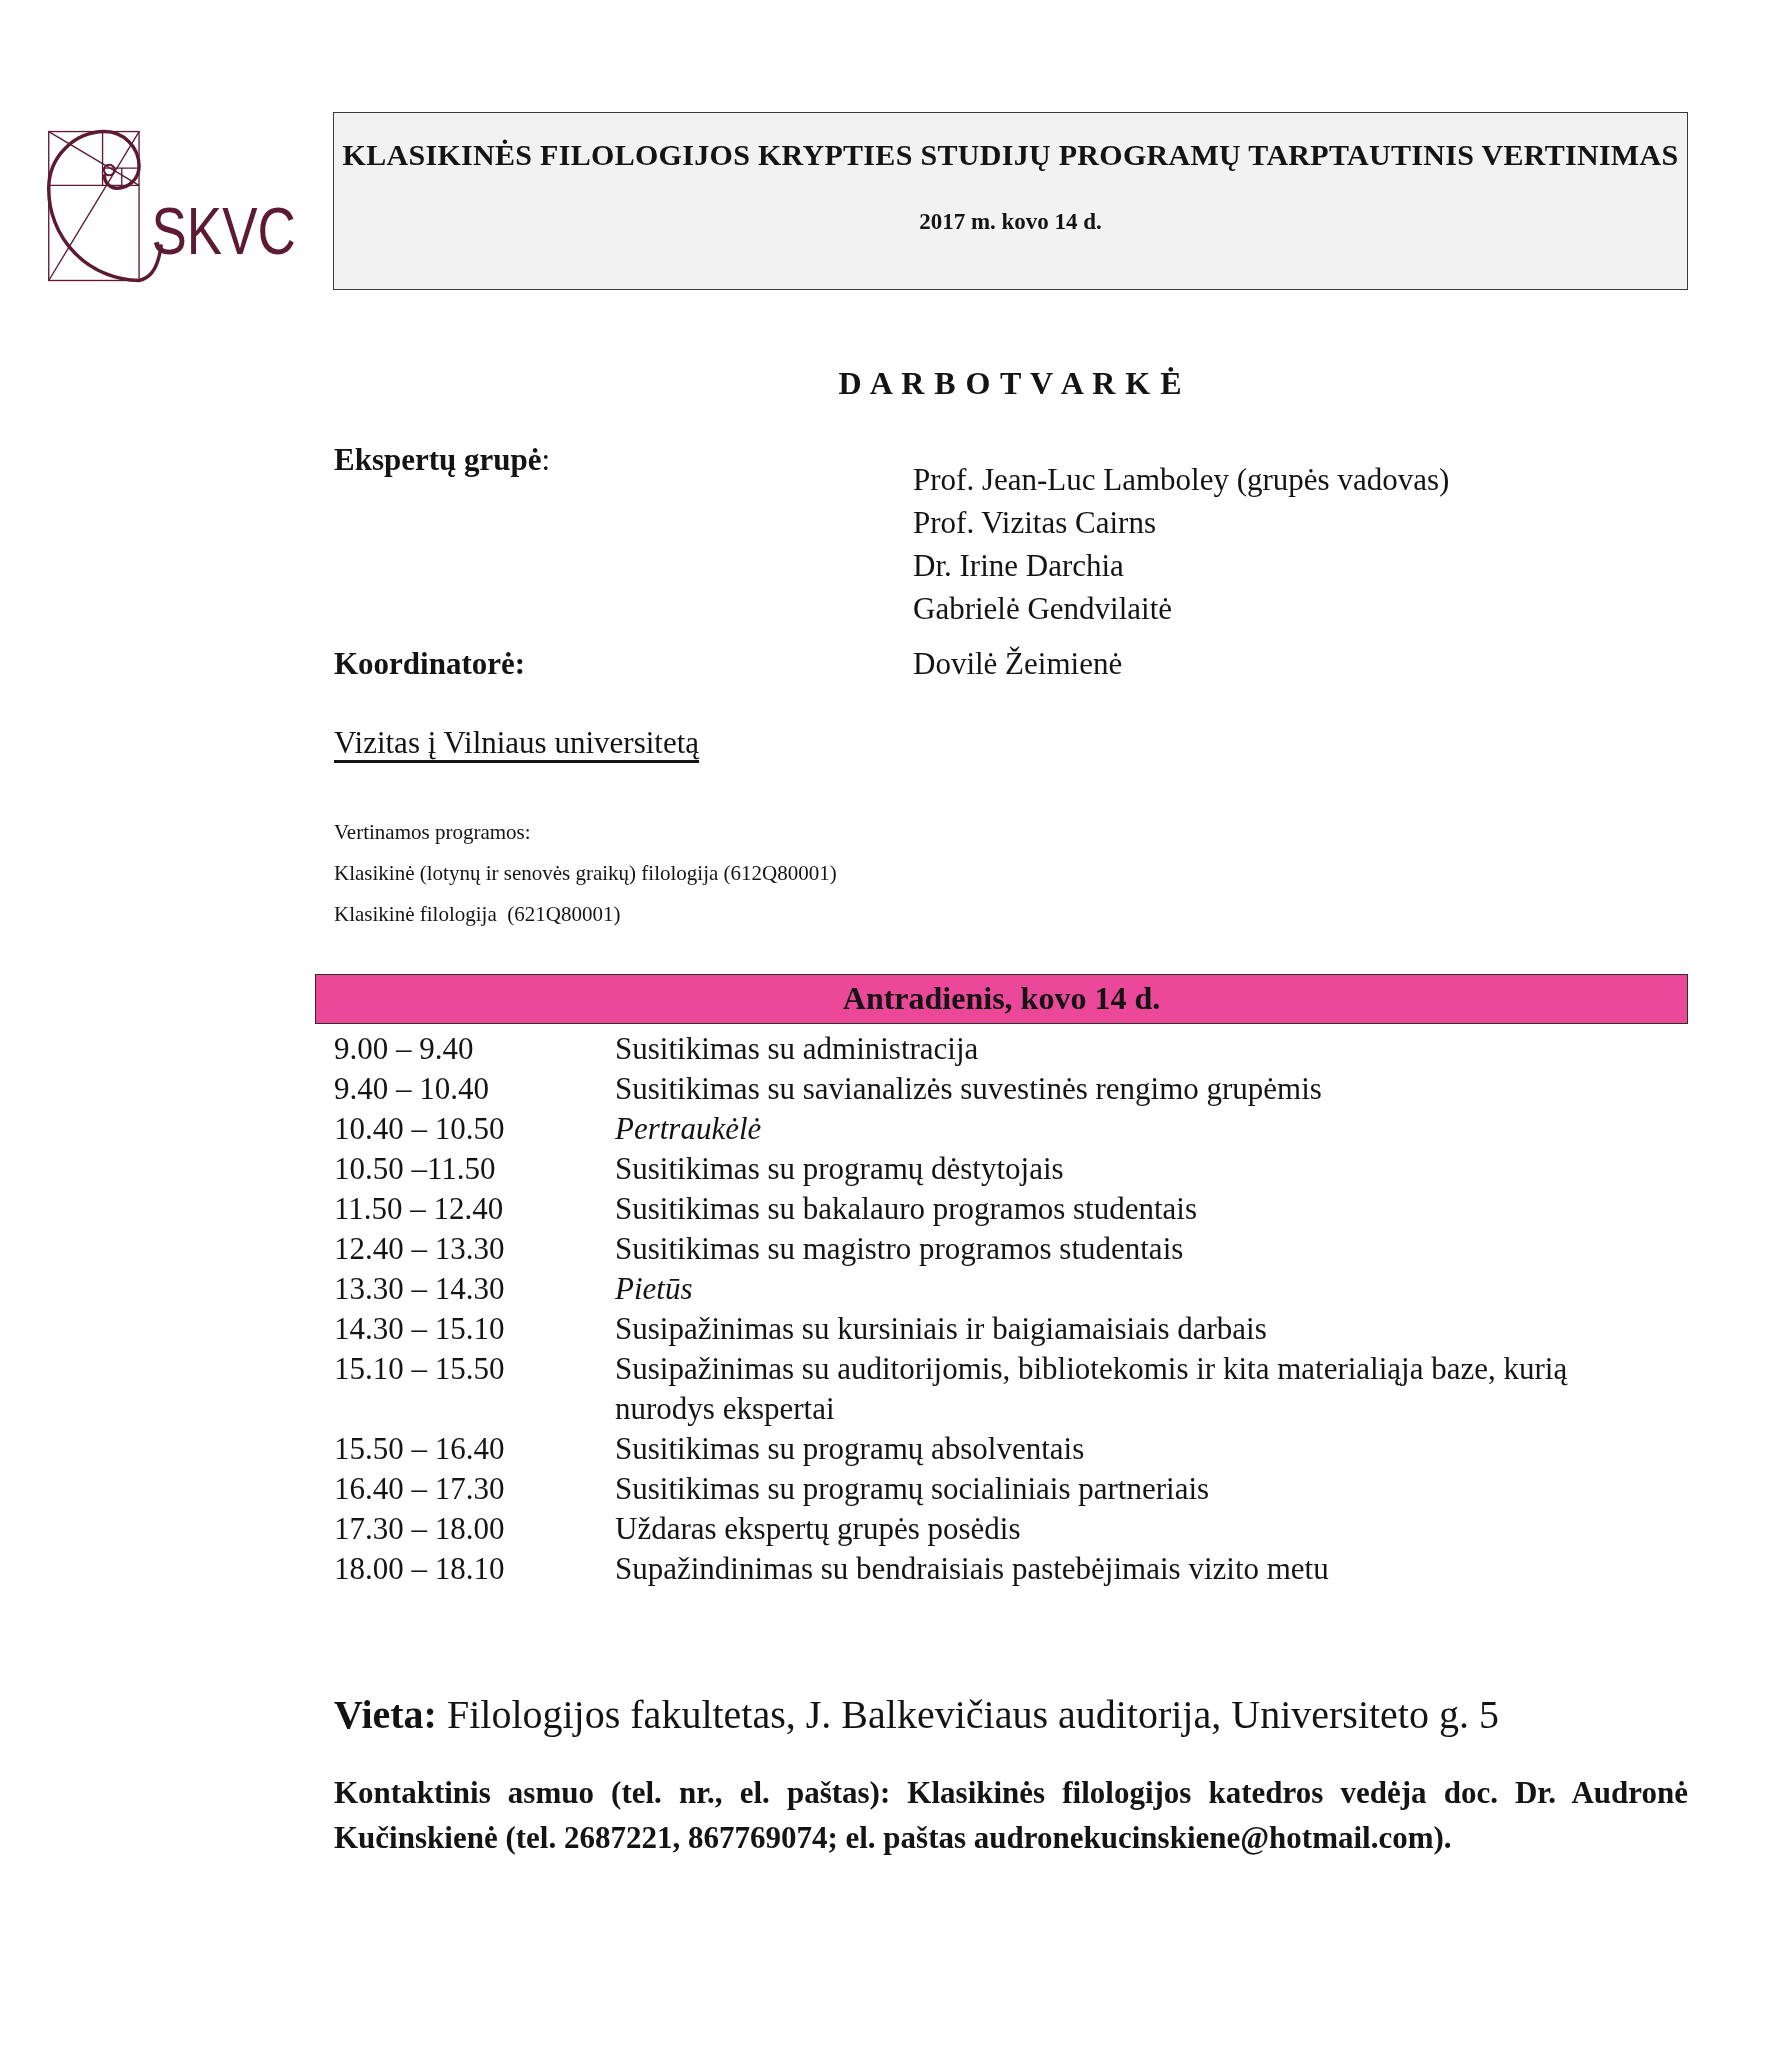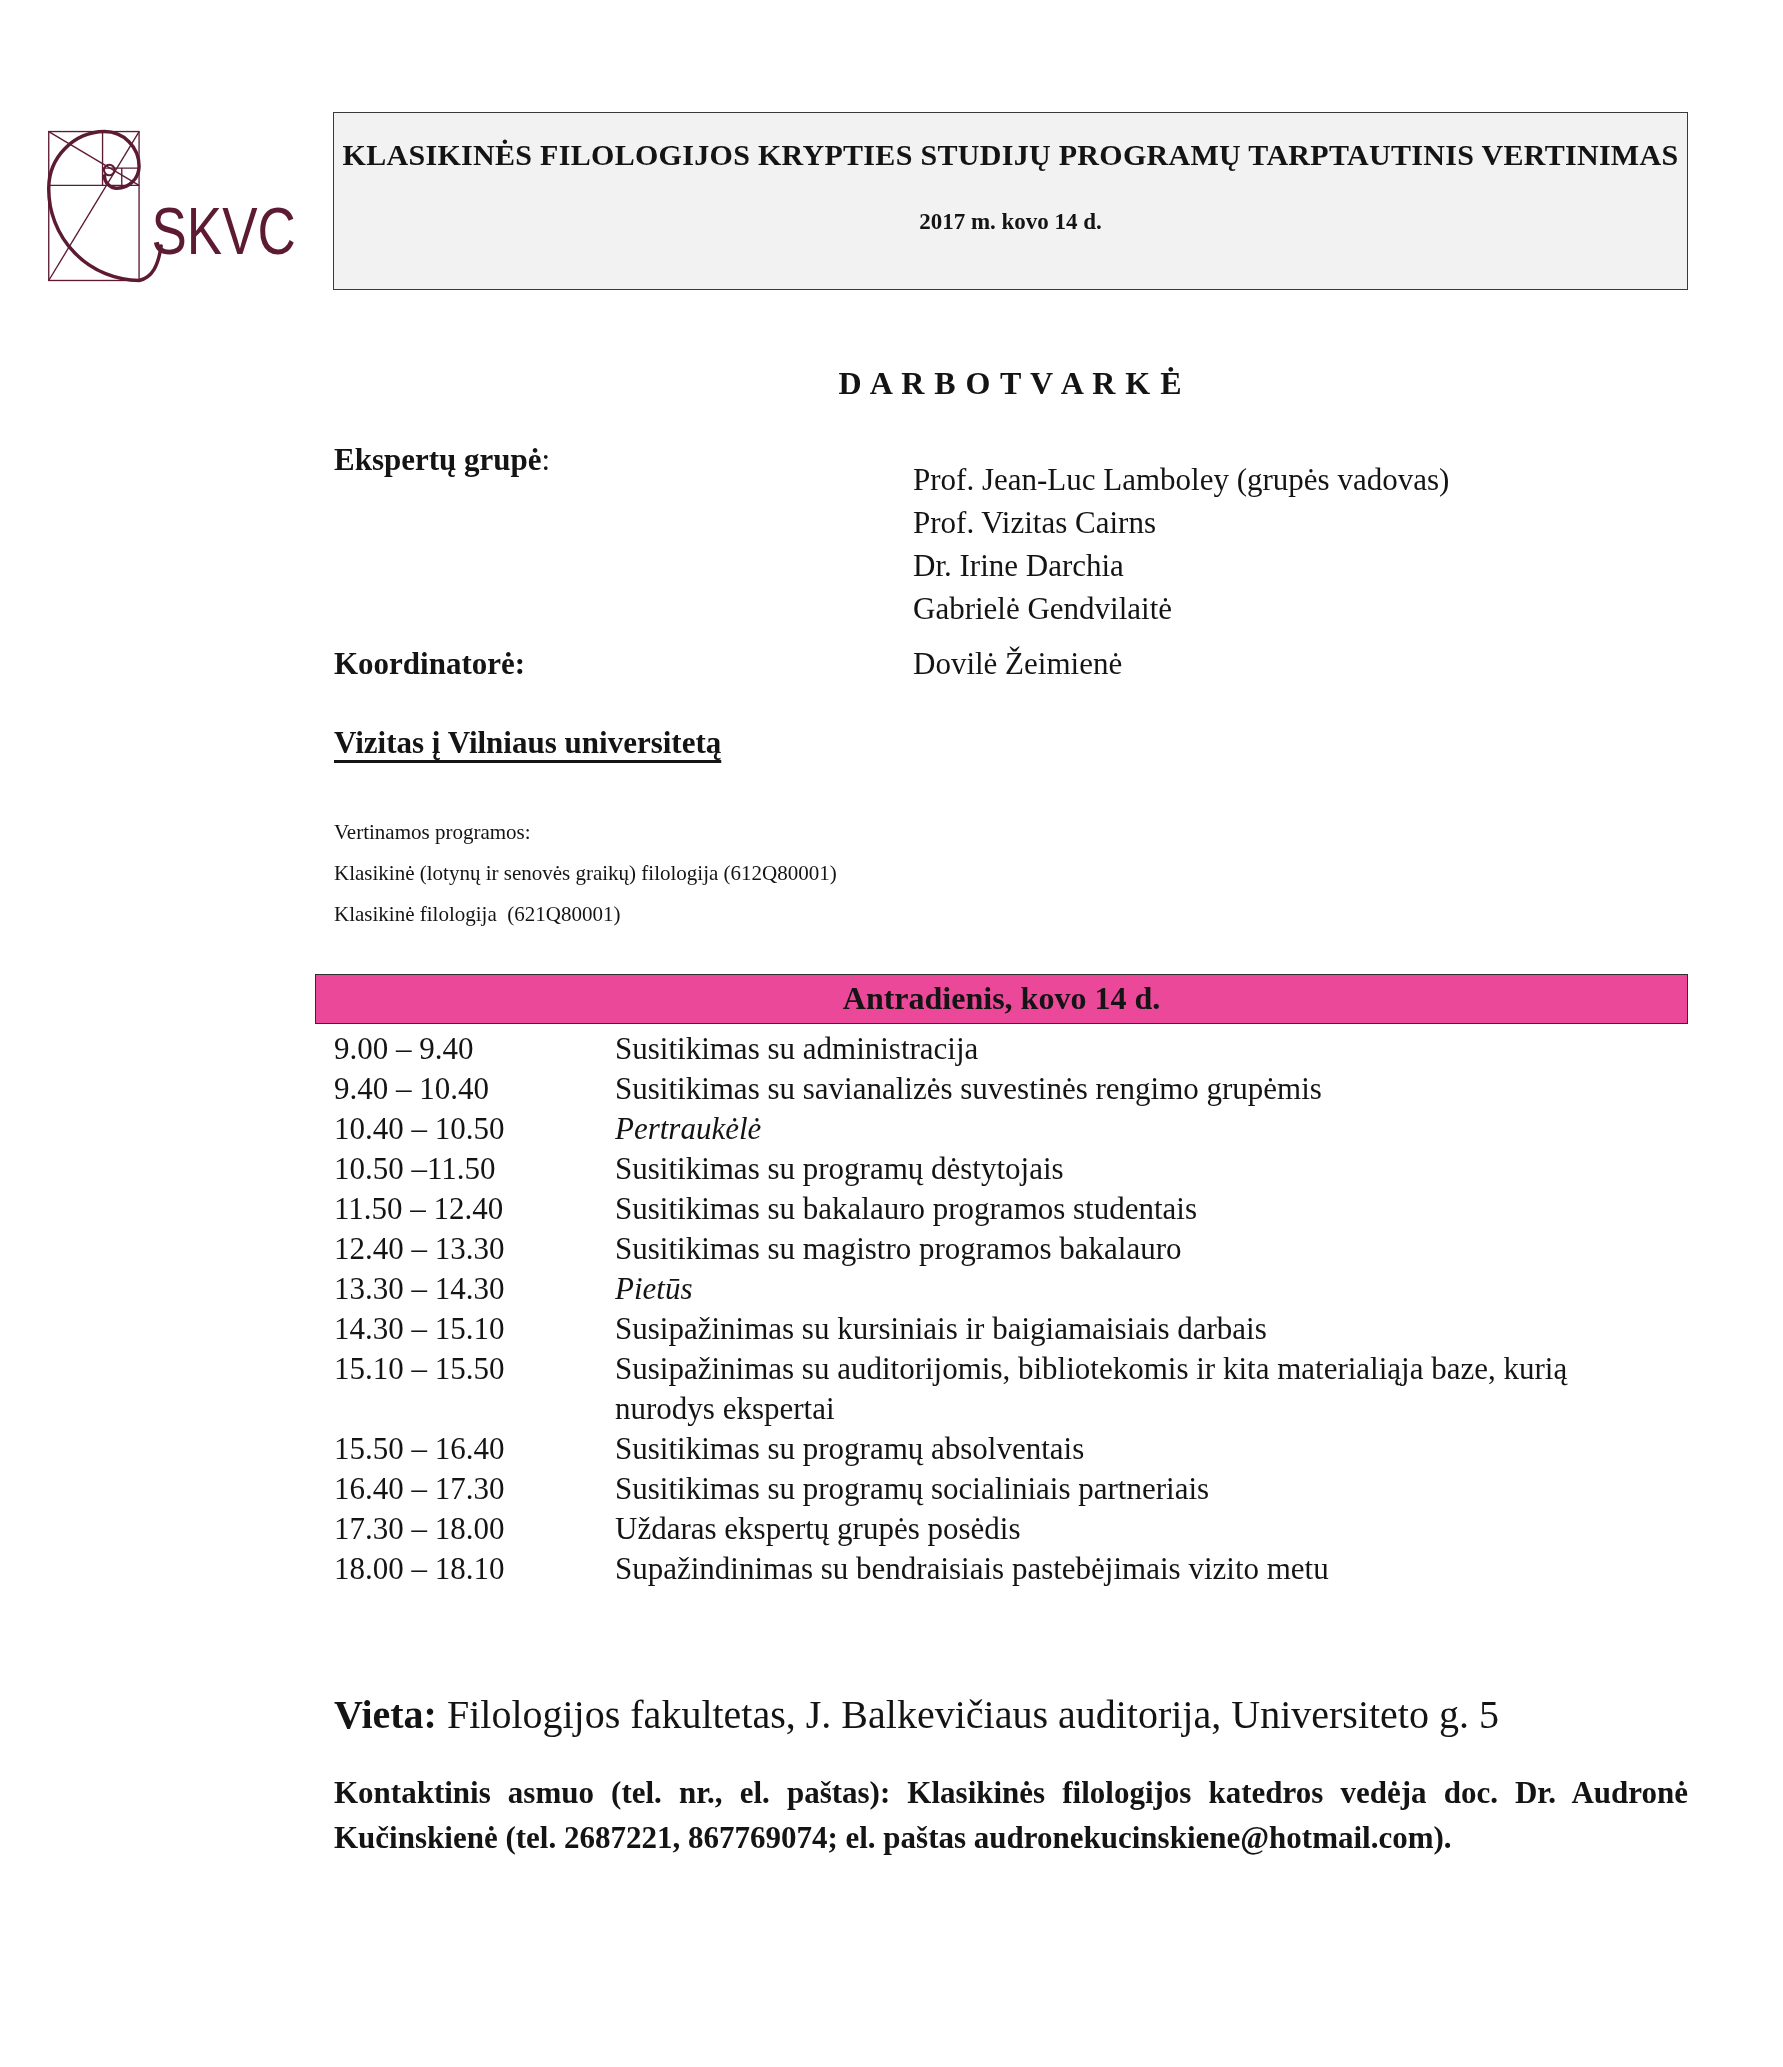--- a/index.html
+++ b/index.html
@@ -36,21 +36,21 @@
 
   .experts-label{position:absolute;left:334px;top:442px;}
   .experts-list{position:absolute;left:913px;top:442px;line-height:43px;margin-top:16px;}
   .experts-list div{font-size:31px;}
 
   .coord-label{position:absolute;left:334px;top:646px;}
   .coord-name{position:absolute;left:913px;top:646px;}
 
   .visit-title{
     position:absolute;left:334px;top:725px;
-    font-size:31px;font-weight:bold;
+    font-size:31px;font-weight:normal;
     text-decoration:underline;text-decoration-thickness:2.9px;text-underline-offset:6.7px;
   }
 
   .programs{position:absolute;left:334px;top:812px;line-height:41px;}
   .programs div{font-size:21px;font-weight:normal;white-space:pre-wrap;}
 
   
   .sched-band{
     position:absolute;left:315px;top:974px;width:1373px;height:50px;
     box-sizing:border-box;border:1.9px solid #2e2e2e;background:#ec4899;
@@ -139,21 +139,21 @@
       <div class="srow">
         <div class="stime">10.50 –11.50</div>
         <div class="sact">Susitikimas su programų dėstytojais</div>
       </div>
       <div class="srow">
         <div class="stime">11.50 – 12.40</div>
         <div class="sact">Susitikimas su bakalauro programos studentais</div>
       </div>
       <div class="srow">
         <div class="stime">12.40 – 13.30</div>
-        <div class="sact">Susitikimas su magistro programos bakalauro</div>
+        <div class="sact">Susitikimas su magistro programos studentais</div>
       </div>
       <div class="srow italic">
         <div class="stime">13.30 – 14.30</div>
         <div class="sact">Pietūs</div>
       </div>
       <div class="srow">
         <div class="stime">14.30 – 15.10</div>
         <div class="sact">Susipažinimas su kursiniais ir baigiamaisiais darbais</div>
       </div>
       <div class="srow">

